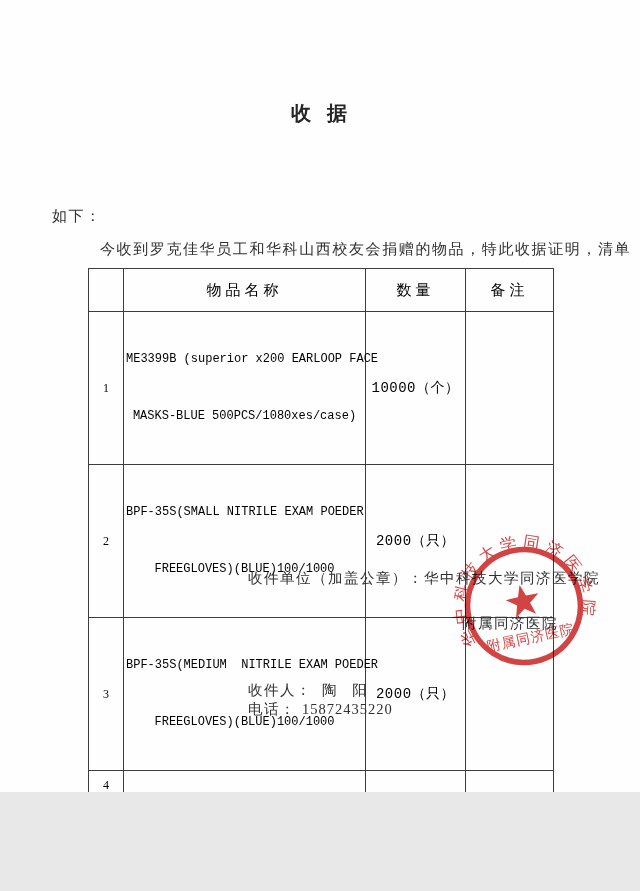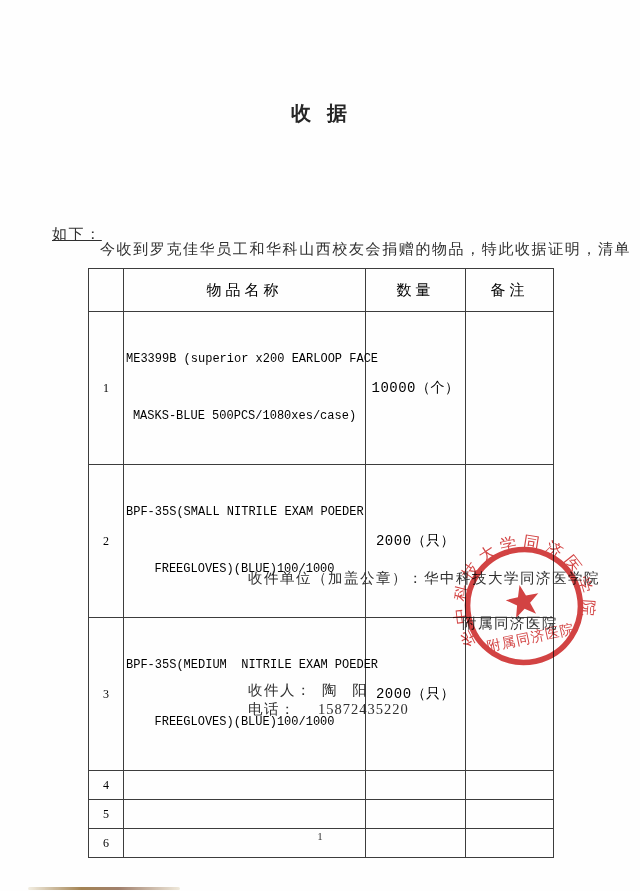--- a/index.html
+++ b/index.html
@@ -1,38 +1,38 @@
 <!DOCTYPE html>
 <html><head>
 <meta charset="utf-8">
 <style>
   html,body{margin:0;padding:0;background:#e8e8e8;}
   .page{
     position:relative;
-    width:640px;height:891px;
+    width:640px;height:792px;
     margin:0 auto;
     background:#fefefe;
     overflow:hidden;
     font-family:"Liberation Serif","DejaVu Serif",serif;
     color:#2e2e2e;
   }
   .doc-title{
     position:absolute;left:0;top:100px;width:640px;
     margin:0;text-align:center;
     font-size:20px;font-weight:bold;
     letter-spacing:2px;white-space:pre;
     color:#262626;
   }
   .intro-line{
     position:absolute;margin:0;
     font-size:15px;letter-spacing:1.6px;
     color:#303030;white-space:nowrap;
   }
   .intro-1{left:100px;top:192px;margin-top:48px;}
-  .intro-2{left:52px;top:225px;text-decoration:underline;}
+  .intro-2{left:52px;top:207px;}
 
   table.items{
     position:absolute;left:88px;top:268px;
     width:465px;
     border-collapse:collapse;
     table-layout:fixed;
     font-size:12px;
     color:#000000;
   }
   table.items,
@@ -67,21 +67,21 @@
     position:absolute;margin:0;
     font-size:14.5px;letter-spacing:1.5px;
     color:#303030;white-space:nowrap;
   }
   .fl-org{left:248px;top:569px;}
   .fl-org2{left:462px;top:614px;}
   .fl-person{left:248px;top:657px;margin-top:24px;}
   .fl-phone{left:248px;top:700px;}
   .fl-date{left:248px;top:744px;}
   .fl-person .val{letter-spacing:6px;margin-left:10px;}
-  .fl-phone .val{font-family:"Liberation Serif",serif;letter-spacing:1px;margin-left:22px;}
+  .fl-phone .val{font-family:"Liberation Serif",serif;letter-spacing:1px;margin-left:6px;}
   .fl-date .val{letter-spacing:2px;margin-left:4px;}
 
   .stamp{
     position:absolute;left:442px;top:524px;
     width:164px;height:164px;
     transform:rotate(-12deg);
     mix-blend-mode:multiply;
     opacity:.9;
     pointer-events:none;
   }

